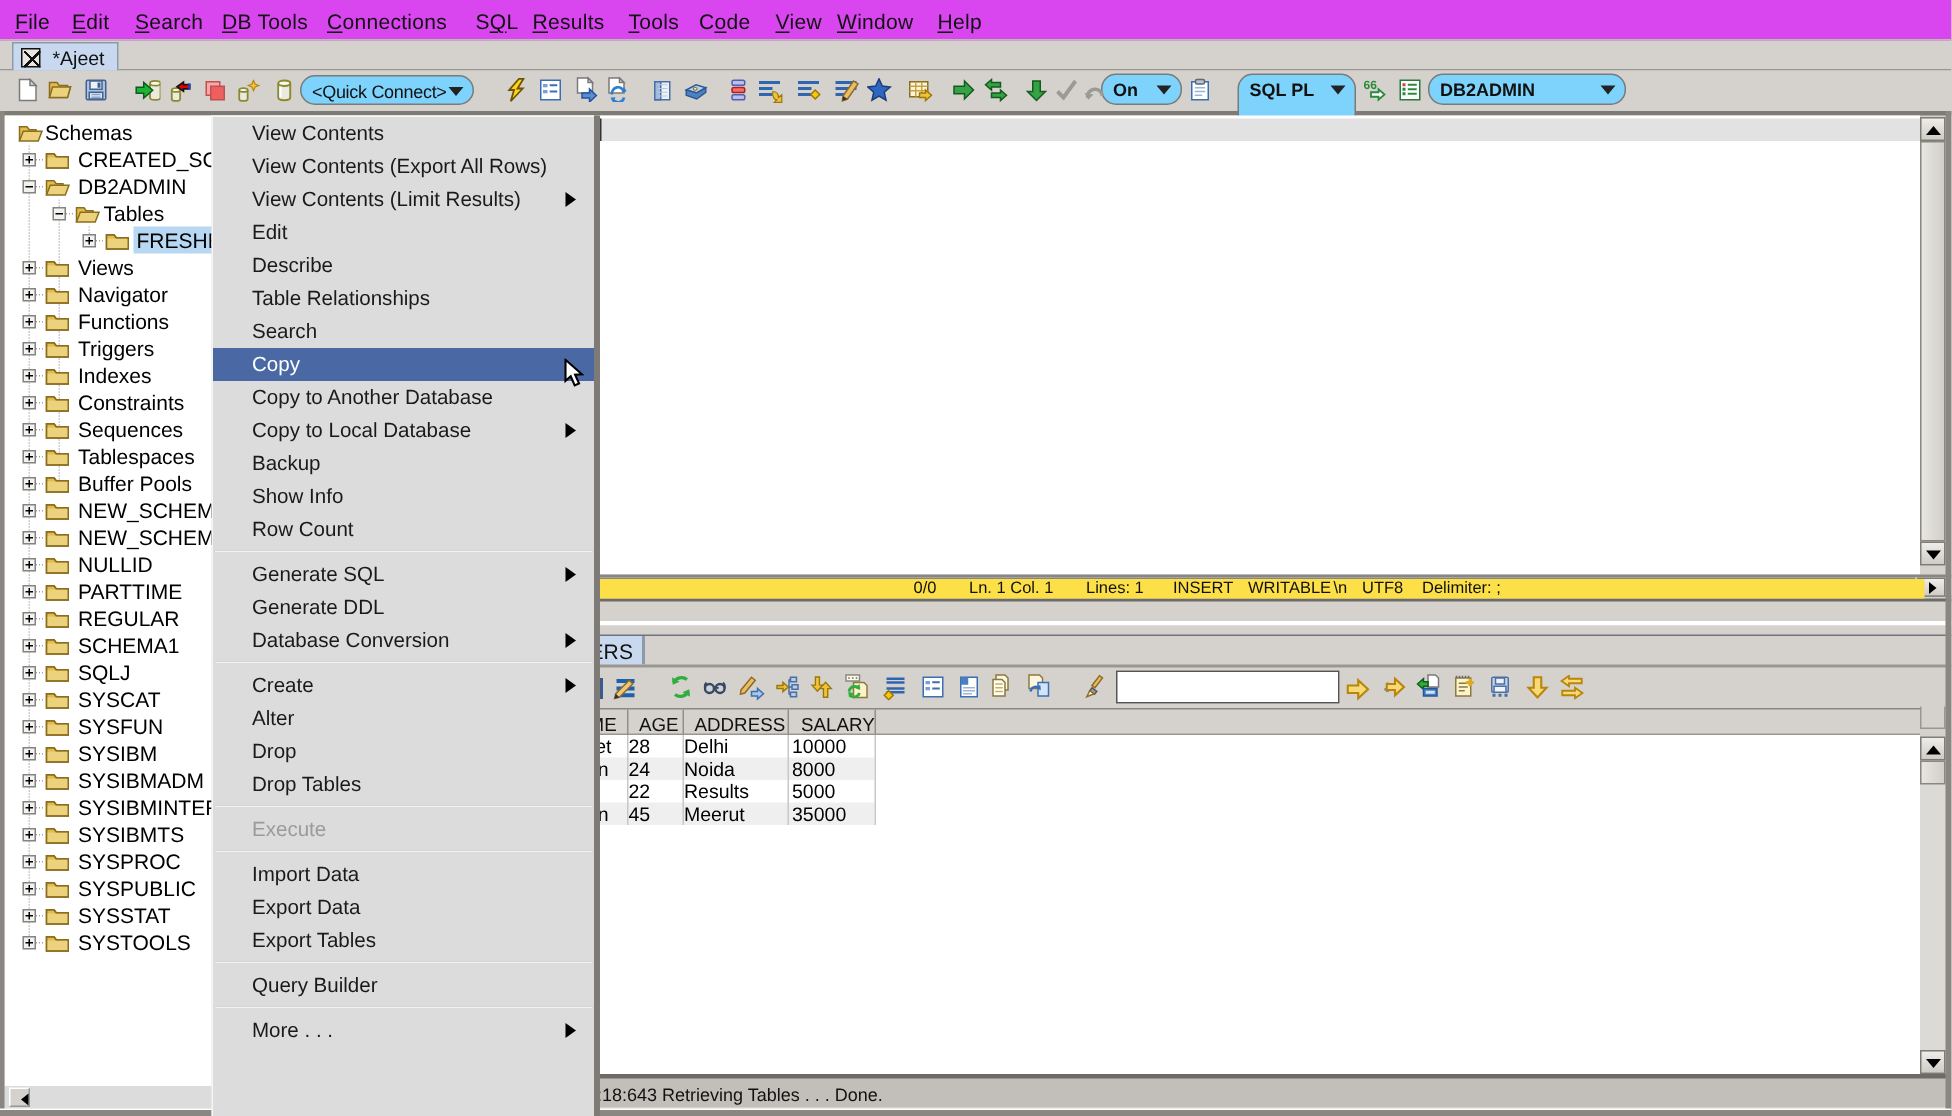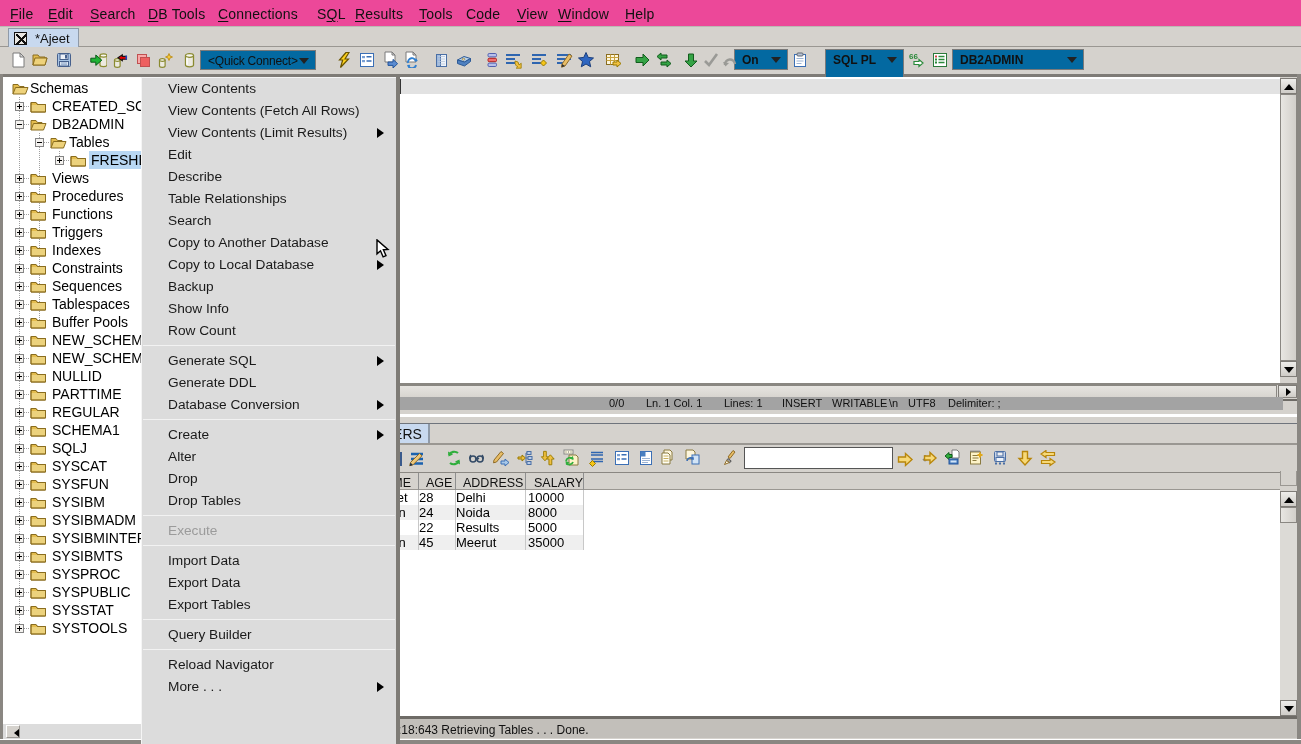--- a/index.html
+++ b/index.html
@@ -1,30 +1,30 @@
 <!DOCTYPE html>
 <html><head>
 <meta charset="utf-8">
 <style>
 * { margin:0; padding:0; box-sizing:border-box; }
 html,body { width:1301px; height:744px; overflow:hidden; }
 body { font-family:"Liberation Sans", sans-serif; position:relative; background:#d5d2cd; }
 .abs { position:absolute; }
 u { text-decoration:underline; text-underline-offset:2px; }
-#menubar { position:absolute; left:0; top:0; width:1301px; height:27px; background:#ec4899; border-bottom:1px solid #bcb9b4; }
+#menubar { position:absolute; left:0; top:0; width:1301px; height:27px; background:#d946ef; border-bottom:1px solid #bcb9b4; }
 #menubar span { position:absolute; top:6px; font-size:14px; color:#111; letter-spacing:0.2px; }
 #tabbar { position:absolute; left:0; top:28px; width:1301px; height:19px; background:#d5d2cd; border-bottom:1px solid #9a9792; }
 #doctab { position:absolute; left:8px; top:0px; width:71px; height:19px; background:#c8d9ef; border:1px solid #8f9aa8; border-bottom:none; font-size:13px; color:#111; }
 #doctab .x { position:absolute; left:5px; top:3px; width:13px; height:13px; border:1.5px solid #111; background:#e8e6e2; }
 #doctab .x:before { content:""; position:absolute; left:1px; top:1px; width:11px; height:11px;
   background:linear-gradient(45deg,transparent 44%,#111 44%,#111 56%,transparent 56%),linear-gradient(-45deg,transparent 44%,#111 44%,#111 56%,transparent 56%); }
 #doctab .t { position:absolute; left:26px; top:2px; }
 #toolbar { position:absolute; left:0; top:47px; width:1301px; height:27px; background:#d5d2cd; }
 #tbborder { position:absolute; left:0; top:74px; width:1301px; height:3px; background:#7e7b76; }
-.dd { position:absolute; height:20px; background:#0369a1; border:1px solid #7a7a7a; border-radius:0; font-size:12px; color:#111; }
+.dd { position:absolute; height:20px; background:#7dd3fc; border:1px solid #7a7a7a; border-radius:10px; font-size:12px; color:#111; }
 .dd .lbl { position:absolute; left:7px; top:3px; white-space:nowrap; font-weight:bold; }
 .dd .lbl.qc { font-weight:normal; letter-spacing:-0.2px; }
 .dd .arr { position:absolute; right:6px; top:7px; width:0; height:0; border-left:5px solid transparent; border-right:5px solid transparent; border-top:6px solid #222; }
 #treepanel { position:absolute; left:3px; top:77px; width:394px; height:647px; background:#ffffff; overflow:hidden; }
 .vdot { position:absolute; width:1px; background-image:linear-gradient(#a0a0a0 50%, transparent 50%); background-size:1px 2px; }
 .hdot { position:absolute; height:1px; background-image:linear-gradient(90deg,#a0a0a0 50%, transparent 50%); background-size:2px 1px; }
 .ebox { position:absolute; width:9px; height:9px; background:#f4f2ef; border:1px solid #848484; }
 .ebox i { position:absolute; left:1px; top:3px; width:5px; height:1px; background:#000; }
 .ebox.plus i:after { content:""; position:absolute; left:2px; top:-2px; width:1px; height:5px; background:#000; }
 .fico { position:absolute; }
@@ -33,21 +33,21 @@
 #treehsb { position:absolute; left:3px; top:724px; width:394px; height:15px; background:#dcdcdc; }
 #treehsb .btn { position:absolute; left:3px; top:1px; width:14px; height:13px; background:#d5d2cd; border:1px solid #9a9792; border-top-color:#fff; border-left-color:#fff; }
 #treehsb .tri { left:7px; top:3px; border-top:4px solid transparent; border-bottom:4px solid transparent; border-right:5px solid #000; }
 #editor { position:absolute; left:398px; top:77px; width:882px; height:306px; background:#ffffff; }
 #curline { position:absolute; left:398px; top:79px; width:882px; height:15px; background:#e2e2e2; }
 #caret { position:absolute; left:399px; top:79px; width:2px; height:15px; background:#333; }
 .sbtn { position:absolute; background:linear-gradient(#eeedea,#cfccc7); border:1px solid #7f7c77; }
 .tri { position:absolute; width:0; height:0; }
 .sbtrack { position:absolute; background:#dcdad6; }
 .sbthumb { position:absolute; background:linear-gradient(90deg,#e8e6e2,#d2cfca); border:1px solid #8a8782; }
-#edstatus { position:absolute; left:397px; top:397px; width:886px; height:13px; background:#a3a3a3; font-size:11px; color:#111; }
+#edstatus { position:absolute; left:397px; top:386px; width:886px; height:13px; background:#fde047; font-size:11px; color:#111; }
 #edstatus span { position:absolute; top:0px; white-space:nowrap; }
 #edsline1 { position:absolute; left:397px; top:397px; width:904px; height:1px; background:#8a8782; }
 #edsline2 { position:absolute; left:397px; top:399px; width:904px; height:2px; background:#6e6b66; }
 #edwhite { position:absolute; left:397px; top:414px; width:904px; height:3px; background:#fff; }
 #restabrow { position:absolute; left:397px; top:417px; width:904px; height:26px; background:#d5d2cd; }
 #restabline { position:absolute; left:397px; top:423px; width:904px; height:1px; background:#6f747c; }
 #restab { position:absolute; left:338px; top:424px; width:92px; height:19px; background:#c8d9ef; font-size:14px; color:#111; border-right:2px solid #8f9aa8; }
 #restab span { position:absolute; left:7px; top:2px; letter-spacing:0.1px; }
 #restb { position:absolute; left:397px; top:443px; width:904px; height:29px; background:#d5d2cd; border-top:2px solid #9a9792; }
 #srchbox { position:absolute; left:744px; top:447px; width:149px; height:22px; background:#fff; border:1px solid #555; }
@@ -177,21 +177,21 @@
       <use href="#fclosed"></use>
     </svg>
 <div class="trlbl" style="left:47px;top:92px">Views</div>
 <div class="hdot" style="left:21px;top:119px;width:6px"></div>
 <div class="ebox plus" style="left:12px;top:115px">
       <i></i>
     </div>
 <svg class="fico" style="left:27px;top:112px" width="17" height="14" viewBox="0 0 17 14">
       <use href="#fclosed"></use>
     </svg>
-<div class="trlbl" style="left:47px;top:110px">Procedures</div>
+<div class="trlbl" style="left:47px;top:110px">Navigator</div>
 <div class="hdot" style="left:21px;top:137px;width:6px"></div>
 <div class="ebox plus" style="left:12px;top:133px">
       <i></i>
     </div>
 <svg class="fico" style="left:27px;top:130px" width="17" height="14" viewBox="0 0 17 14">
       <use href="#fclosed"></use>
     </svg>
 <div class="trlbl" style="left:47px;top:128px">Functions</div>
 <div class="hdot" style="left:21px;top:155px;width:6px"></div>
 <div class="ebox plus" style="left:12px;top:151px">
@@ -719,38 +719,41 @@
 <svg class="abs" style="left:1040px;top:450px" width="17" height="17" viewBox="0 0 17 17">
     <path d="M6,0.5 L1,4 6,7.5 V5.5 h8.5 v-3 H6 Z" fill="#f7d978" stroke="#b8860b" stroke-width="1.2"></path>
     <path d="M10,8.5 l5,3.5 -5,3.5 v-2 H1.5 v-3 H10 Z" fill="#f7d978" stroke="#b8860b" stroke-width="1.2"></path>
   </svg>
 
 <div id="popup">
 <div class="mi">
       <div class="txt">View Contents</div>
     </div>
 <div class="mi">
-      <div class="txt">View Contents (Fetch All Rows)</div>
+      <div class="txt">View Contents (Export All Rows)</div>
     </div>
 <div class="mi">
       <div class="txt">View Contents (Limit Results)</div>
       <div class="sub"></div>
     </div>
 <div class="mi">
       <div class="txt">Edit</div>
     </div>
 <div class="mi">
       <div class="txt">Describe</div>
     </div>
 <div class="mi">
       <div class="txt">Table Relationships</div>
     </div>
 <div class="mi">
       <div class="txt">Search</div>
     </div>
+<div class="mi sel">
+      <div class="txt">Copy</div>
+    </div>
 <div class="mi">
       <div class="txt">Copy to Another Database</div>
     </div>
 <div class="mi">
       <div class="txt">Copy to Local Database</div>
       <div class="sub"></div>
     </div>
 <div class="mi">
       <div class="txt">Backup</div>
     </div>
@@ -809,23 +812,20 @@
       <div class="txt">Export Tables</div>
     </div>
 <div class="msep">
       <div></div>
     </div>
 <div class="mi">
       <div class="txt">Query Builder</div>
     </div>
 <div class="msep">
       <div></div>
-    </div>
-<div class="mi">
-      <div class="txt">Reload Navigator</div>
     </div>
 <div class="mi">
       <div class="txt">More . . .</div>
       <div class="sub"></div>
     </div>
 </div>
 <div id="popupshadow"></div>
 
 <svg id="cursor" class="abs" style="left:375px;top:239px" width="18" height="21" viewBox="0 0 20 24">
   <path d="M2,1 L2,17 L6,13.5 L9,20.5 L12.3,19 L9.3,12.3 L14.5,12 Z" fill="#fff" stroke="#000" stroke-width="1.6"></path>

